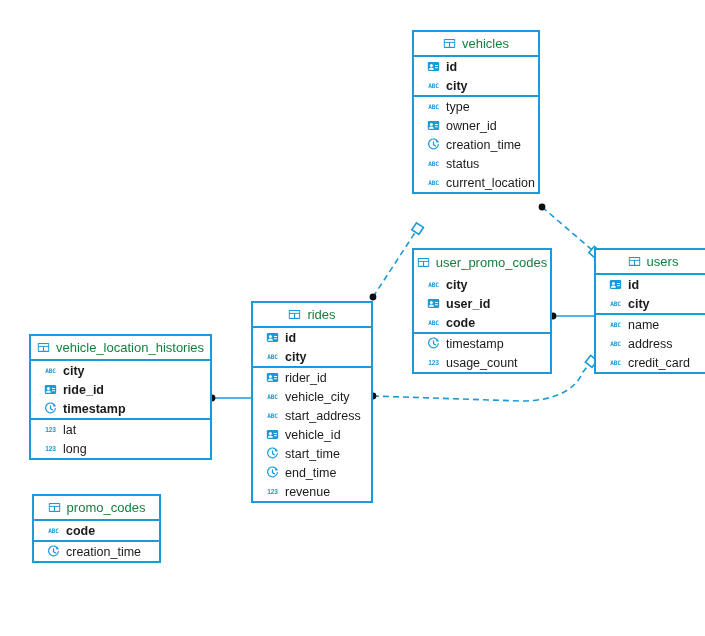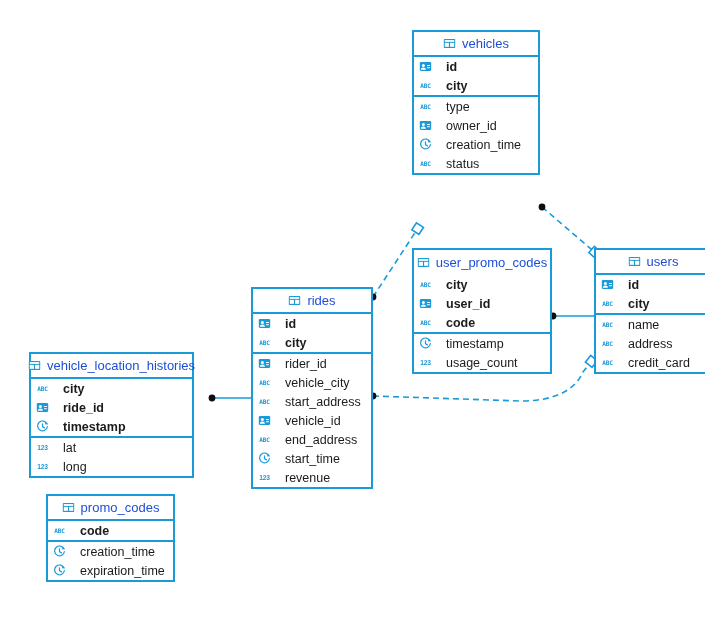--- a/index.html
+++ b/index.html
@@ -22,27 +22,27 @@
   .tbl-title{
     display:flex;align-items:center;justify-content:center;
     gap:6px;
     height:25px;
     border-bottom:2px solid #1a9ad9;
     box-sizing:border-box;
     padding:0 6px;
   }
   .tbl-title.no-rule{border-bottom:none;}
   .tbl-title .t-label{
-    font-size:13px;color:#1d4ed8;font-weight:400;white-space:nowrap;
+    font-size:13px;color:#15803d;font-weight:400;white-space:nowrap;
   }
   .section{box-sizing:border-box;}
   .section.keys{border-bottom:2px solid #1a9ad9;}
   .col-row{
-    display:flex;align-items:center;gap:14px;
-    height:19px;padding:0 5px;box-sizing:border-box;
+    display:flex;align-items:center;gap:6px;
+    height:19px;padding:0 13px;box-sizing:border-box;
     white-space:nowrap;
   }
   .col-name{font-size:12.5px;color:#1b1b1b;}
   .col-row.pk .col-name{font-weight:bold;}
 
   
   .ico{flex:0 0 auto;display:inline-block;line-height:0;}
   .ico svg{display:block;}
 
   
@@ -142,20 +142,28 @@
           <span class="col-name">creation_time</span>
         </div>
         <div class="col-row">
           <span class="ico">
             <svg width="13" height="13" viewBox="0 0 16 16">
               <text x="8" y="10.6" text-anchor="middle" font-family="&quot;DejaVu Sans Mono&quot;,&quot;Liberation Mono&quot;,monospace" font-size="7.6" font-weight="bold" fill="#1a9ad9" letter-spacing="-0.3">ABC</text>
             </svg>
           </span>
           <span class="col-name">status</span>
         </div>
+        <div class="col-row">
+          <span class="ico">
+            <svg width="13" height="13" viewBox="0 0 16 16">
+              <text x="8" y="10.6" text-anchor="middle" font-family="&quot;DejaVu Sans Mono&quot;,&quot;Liberation Mono&quot;,monospace" font-size="7.6" font-weight="bold" fill="#1a9ad9" letter-spacing="-0.3">ABC</text>
+            </svg>
+          </span>
+          <span class="col-name">current_location</span>
+        </div>
       </div>
     </div>
     <div class="table-box" style="left: 412px; top: 248px; width: 140px;">
       <div class="tbl-title no-rule">
         <span class="ico">
           <svg width="13" height="13" viewBox="0 0 16 16">
             <rect x="1" y="2.5" width="14" height="11" rx="1" fill="#1a9ad9"></rect>
             <rect x="2.2" y="3.8" width="11.6" height="2.2" fill="#fff"></rect>
             <rect x="2.2" y="7.2" width="5.1" height="4.9" fill="#fff"></rect>
             <rect x="8.7" y="7.2" width="5.1" height="4.9" fill="#fff"></rect>
@@ -268,21 +276,21 @@
         <div class="col-row">
           <span class="ico">
             <svg width="13" height="13" viewBox="0 0 16 16">
               <text x="8" y="10.6" text-anchor="middle" font-family="&quot;DejaVu Sans Mono&quot;,&quot;Liberation Mono&quot;,monospace" font-size="7.6" font-weight="bold" fill="#1a9ad9" letter-spacing="-0.3">ABC</text>
             </svg>
           </span>
           <span class="col-name">credit_card</span>
         </div>
       </div>
     </div>
-    <div class="table-box" style="left: 251px; top: 287px; width: 122px;">
+    <div class="table-box" style="left: 251px; top: 301px; width: 122px;">
       <div class="tbl-title">
         <span class="ico">
           <svg width="13" height="13" viewBox="0 0 16 16">
             <rect x="1" y="2.5" width="14" height="11" rx="1" fill="#1a9ad9"></rect>
             <rect x="2.2" y="3.8" width="11.6" height="2.2" fill="#fff"></rect>
             <rect x="2.2" y="7.2" width="5.1" height="4.9" fill="#fff"></rect>
             <rect x="8.7" y="7.2" width="5.1" height="4.9" fill="#fff"></rect>
           </svg>
         </span>
         <span class="t-label">rides</span>
@@ -346,46 +354,48 @@
               <path d="M2.3 12.1c0-1.9 1.4-2.9 3.1-2.9s3.1 1 3.1 2.9z" fill="#fff"></path>
               <rect x="9.7" y="6.1" width="3.9" height="1.25" rx="0.5" fill="#fff"></rect>
               <rect x="9.7" y="8.8" width="3.9" height="1.25" rx="0.5" fill="#fff"></rect>
             </svg>
           </span>
           <span class="col-name">vehicle_id</span>
         </div>
         <div class="col-row">
           <span class="ico">
             <svg width="13" height="13" viewBox="0 0 16 16">
-              <text x="8" y="10.6" text-anchor="middle" font-family="&quot;DejaVu Sans Mono&quot;,&quot;Liberation Mono&quot;,monospace" font-size="7.6" font-weight="bold" fill="#1a9ad9" letter-spacing="-0.3">ABC</text>
-            </svg>
-          </span>
-          <span class="col-name">end_address</span>
-        </div>
-        <div class="col-row">
-          <span class="ico">
-            <svg width="13" height="13" viewBox="0 0 16 16">
               <path d="M13.6 5.0A6 6 0 1 0 14 8" fill="none" stroke="#1a9ad9" stroke-width="1.5" stroke-linecap="round"></path>
               <path d="M11.6 2.0 L14.4 4.6 L11.2 5.6 Z" fill="#1a9ad9"></path>
               <path d="M8 4.7V8.2l2.4 1.5" fill="none" stroke="#1a9ad9" stroke-width="1.5" stroke-linecap="round" stroke-linejoin="round"></path>
             </svg>
           </span>
           <span class="col-name">start_time</span>
         </div>
         <div class="col-row">
           <span class="ico">
             <svg width="13" height="13" viewBox="0 0 16 16">
+              <path d="M13.6 5.0A6 6 0 1 0 14 8" fill="none" stroke="#1a9ad9" stroke-width="1.5" stroke-linecap="round"></path>
+              <path d="M11.6 2.0 L14.4 4.6 L11.2 5.6 Z" fill="#1a9ad9"></path>
+              <path d="M8 4.7V8.2l2.4 1.5" fill="none" stroke="#1a9ad9" stroke-width="1.5" stroke-linecap="round" stroke-linejoin="round"></path>
+            </svg>
+          </span>
+          <span class="col-name">end_time</span>
+        </div>
+        <div class="col-row">
+          <span class="ico">
+            <svg width="13" height="13" viewBox="0 0 16 16">
               <text x="8" y="10.8" text-anchor="middle" font-family="&quot;Liberation Sans&quot;,sans-serif" font-size="8.2" font-weight="bold" fill="#1a9ad9" letter-spacing="-0.3">123</text>
             </svg>
           </span>
           <span class="col-name">revenue</span>
         </div>
       </div>
     </div>
-    <div class="table-box" style="left: 29px; top: 334px; width: 165px; margin-top: 18px;">
+    <div class="table-box" style="left: 29px; top: 334px; width: 183px;">
       <div class="tbl-title">
         <span class="ico">
           <svg width="13" height="13" viewBox="0 0 16 16">
             <rect x="1" y="2.5" width="14" height="11" rx="1" fill="#1a9ad9"></rect>
             <rect x="2.2" y="3.8" width="11.6" height="2.2" fill="#fff"></rect>
             <rect x="2.2" y="7.2" width="5.1" height="4.9" fill="#fff"></rect>
             <rect x="8.7" y="7.2" width="5.1" height="4.9" fill="#fff"></rect>
           </svg>
         </span>
         <span class="t-label">vehicle_location_histories</span>
@@ -434,21 +444,21 @@
         <div class="col-row">
           <span class="ico">
             <svg width="13" height="13" viewBox="0 0 16 16">
               <text x="8" y="10.8" text-anchor="middle" font-family="&quot;Liberation Sans&quot;,sans-serif" font-size="8.2" font-weight="bold" fill="#1a9ad9" letter-spacing="-0.3">123</text>
             </svg>
           </span>
           <span class="col-name">long</span>
         </div>
       </div>
     </div>
-    <div class="table-box" style="left: 46px; top: 494px; width: 129px;">
+    <div class="table-box" style="left: 32px; top: 494px; width: 129px;">
       <div class="tbl-title">
         <span class="ico">
           <svg width="13" height="13" viewBox="0 0 16 16">
             <rect x="1" y="2.5" width="14" height="11" rx="1" fill="#1a9ad9"></rect>
             <rect x="2.2" y="3.8" width="11.6" height="2.2" fill="#fff"></rect>
             <rect x="2.2" y="7.2" width="5.1" height="4.9" fill="#fff"></rect>
             <rect x="8.7" y="7.2" width="5.1" height="4.9" fill="#fff"></rect>
           </svg>
         </span>
         <span class="t-label">promo_codes</span>
@@ -466,26 +476,16 @@
       <div class="section">
         <div class="col-row">
           <span class="ico">
             <svg width="13" height="13" viewBox="0 0 16 16">
               <path d="M13.6 5.0A6 6 0 1 0 14 8" fill="none" stroke="#1a9ad9" stroke-width="1.5" stroke-linecap="round"></path>
               <path d="M11.6 2.0 L14.4 4.6 L11.2 5.6 Z" fill="#1a9ad9"></path>
               <path d="M8 4.7V8.2l2.4 1.5" fill="none" stroke="#1a9ad9" stroke-width="1.5" stroke-linecap="round" stroke-linejoin="round"></path>
             </svg>
           </span>
           <span class="col-name">creation_time</span>
-        </div>
-        <div class="col-row">
-          <span class="ico">
-            <svg width="13" height="13" viewBox="0 0 16 16">
-              <path d="M13.6 5.0A6 6 0 1 0 14 8" fill="none" stroke="#1a9ad9" stroke-width="1.5" stroke-linecap="round"></path>
-              <path d="M11.6 2.0 L14.4 4.6 L11.2 5.6 Z" fill="#1a9ad9"></path>
-              <path d="M8 4.7V8.2l2.4 1.5" fill="none" stroke="#1a9ad9" stroke-width="1.5" stroke-linecap="round" stroke-linejoin="round"></path>
-            </svg>
-          </span>
-          <span class="col-name">expiration_time</span>
         </div>
       </div>
     </div>
   </div>
 
 </body></html>

